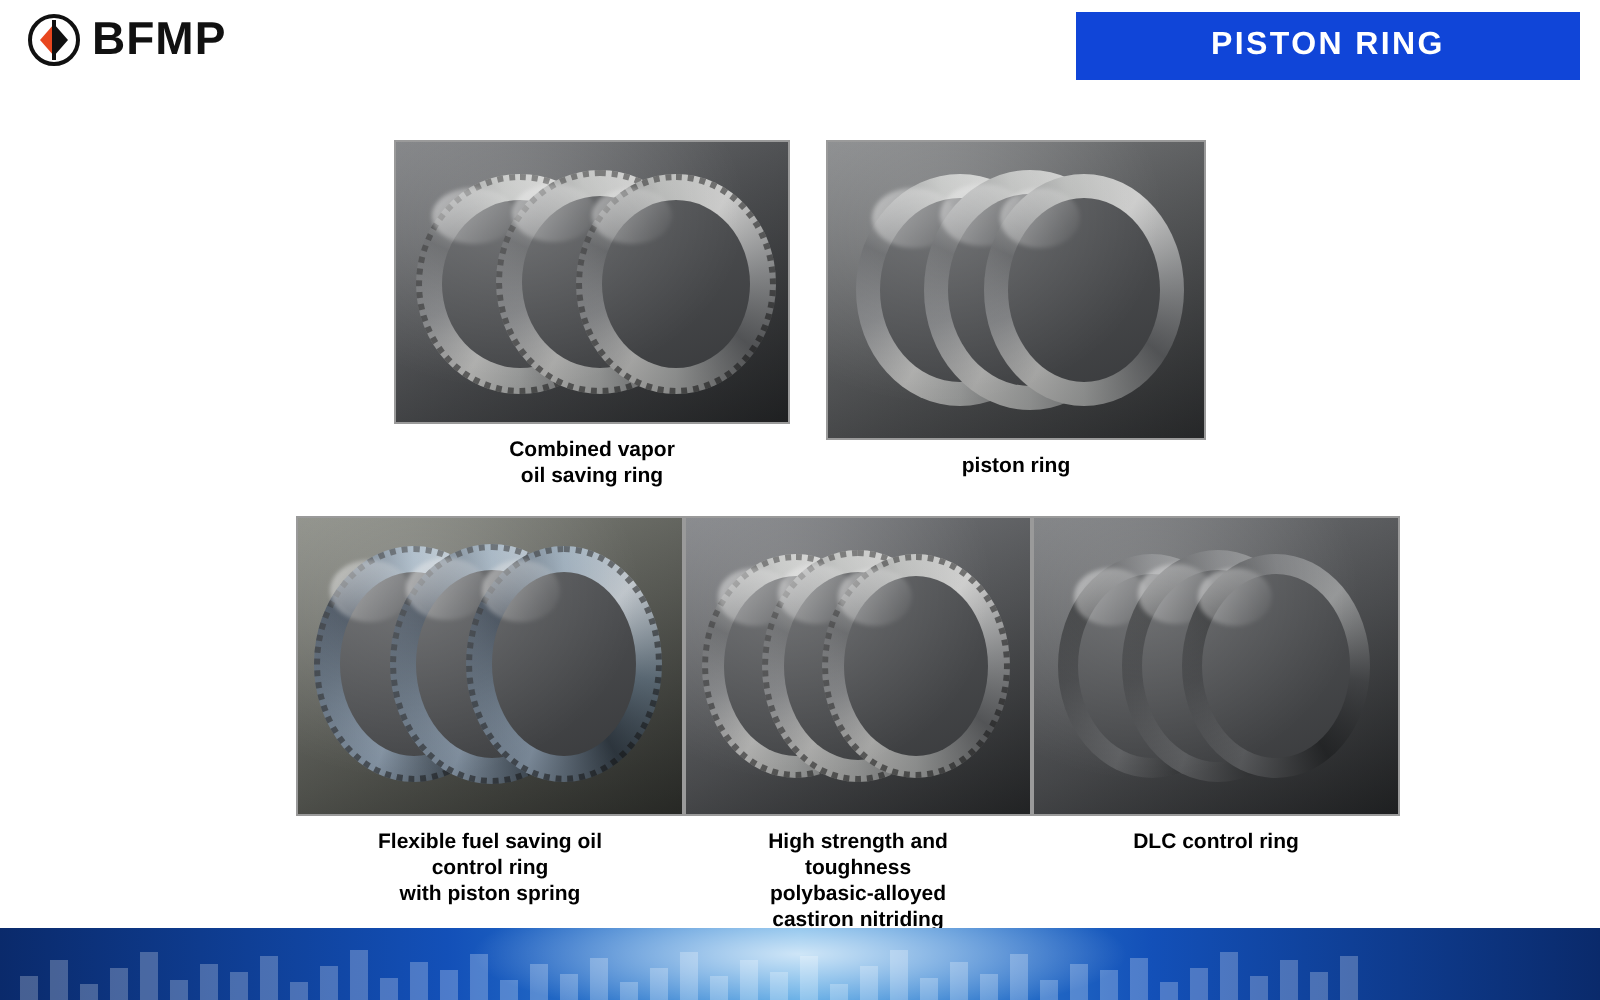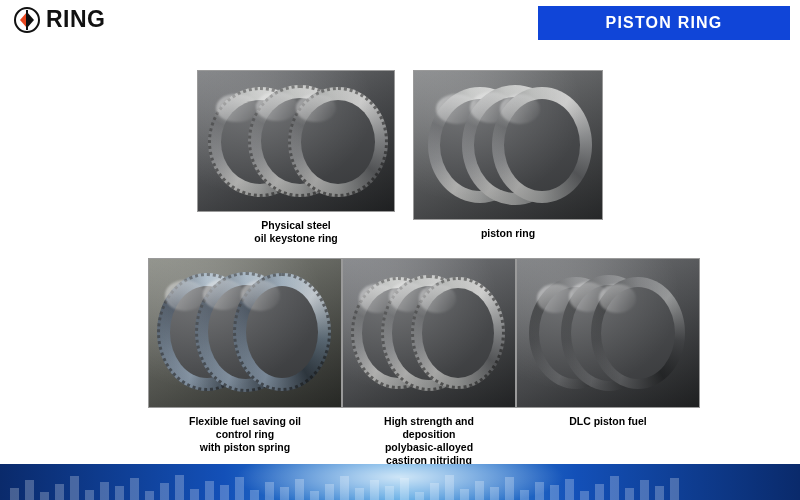--- a/index.html
+++ b/index.html
@@ -227,21 +227,21 @@
 
   <div class="logo-wrap">
     <span class="logo-mark">
       <svg width="26" height="26" viewBox="0 0 26 26">
         <circle cx="13" cy="13" r="12" fill="none" stroke="#111111" stroke-width="2"></circle>
         <path d="M6 13 L13 5 L13 21 Z" fill="#e8471f"></path>
         <path d="M20 13 L13 5 L13 21 Z" fill="#111111"></path>
         <rect x="12" y="3" width="2" height="20" fill="#111111"></rect>
       </svg>
     </span>
-    <span class="logo-text">RING</span>
+    <span class="logo-text">BFMP</span>
   </div>
 
   <div class="title-tab">
     <span>PISTON RING</span>
   </div>
 
   <div class="row row-1">
 
     <div class="card">
       <div class="photo bg-a" style="width:196px;height:140px;">
@@ -251,22 +251,22 @@
           </div>
           <div class="ring outer dotted glint" style="left:50px;top:14px;width:104px;height:112px;">
             <div class="hole" style="left:13px;top:13px;right:13px;bottom:13px;"></div>
           </div>
           <div class="ring outer dotted glint" style="left:90px;top:16px;width:100px;height:110px;">
             <div class="hole" style="left:13px;top:13px;right:13px;bottom:13px;"></div>
           </div>
         </div>
       </div>
       <div class="caption">
-        <div>Physical steel</div>
-        <div>oil keystone ring</div>
+        <div>Combined vapor</div>
+        <div>oil saving ring</div>
       </div>
     </div>
 
 
     <div class="card">
       <div class="photo bg-c" style="width:188px;height:148px;">
         <div class="rings">
           <div class="ring outer glint" style="left:14px;top:16px;width:104px;height:116px;">
             <div class="hole" style="left:12px;top:12px;right:12px;bottom:12px;"></div>
           </div>
@@ -318,21 +318,21 @@
           <div class="ring outer dotted glint" style="left:38px;top:16px;width:96px;height:116px;">
             <div class="hole" style="left:11px;top:11px;right:11px;bottom:11px;"></div>
           </div>
           <div class="ring outer dotted glint" style="left:68px;top:18px;width:94px;height:112px;">
             <div class="hole" style="left:11px;top:11px;right:11px;bottom:11px;"></div>
           </div>
         </div>
       </div>
       <div class="caption" style="max-width:150px;">
         <div>High strength and</div>
-        <div>deposition</div>
+        <div>toughness</div>
         <div>polybasic-alloyed</div>
         <div>castiron nitriding</div>
         <div>compression ring</div>
       </div>
     </div>
 
     <div class="card">
       <div class="photo bg-g" style="width:182px;height:148px;">
         <div class="rings">
           <div class="ring outer dark glint" style="left:12px;top:18px;width:94px;height:112px;">
@@ -340,21 +340,21 @@
           </div>
           <div class="ring outer dark glint" style="left:44px;top:16px;width:96px;height:116px;">
             <div class="hole" style="left:10px;top:10px;right:10px;bottom:10px;"></div>
           </div>
           <div class="ring outer dark glint" style="left:74px;top:18px;width:94px;height:112px;">
             <div class="hole" style="left:10px;top:10px;right:10px;bottom:10px;"></div>
           </div>
         </div>
       </div>
       <div class="caption" style="max-width:160px;">
-        <div>DLC piston fuel</div>
+        <div>DLC control ring</div>
       </div>
     </div>
 
   </div>
 
   <div class="footer">
     <div class="footer-bars">
       <i style="height:12px"></i>
         <i style="height:20px"></i>
         <i style="height:8px"></i>

